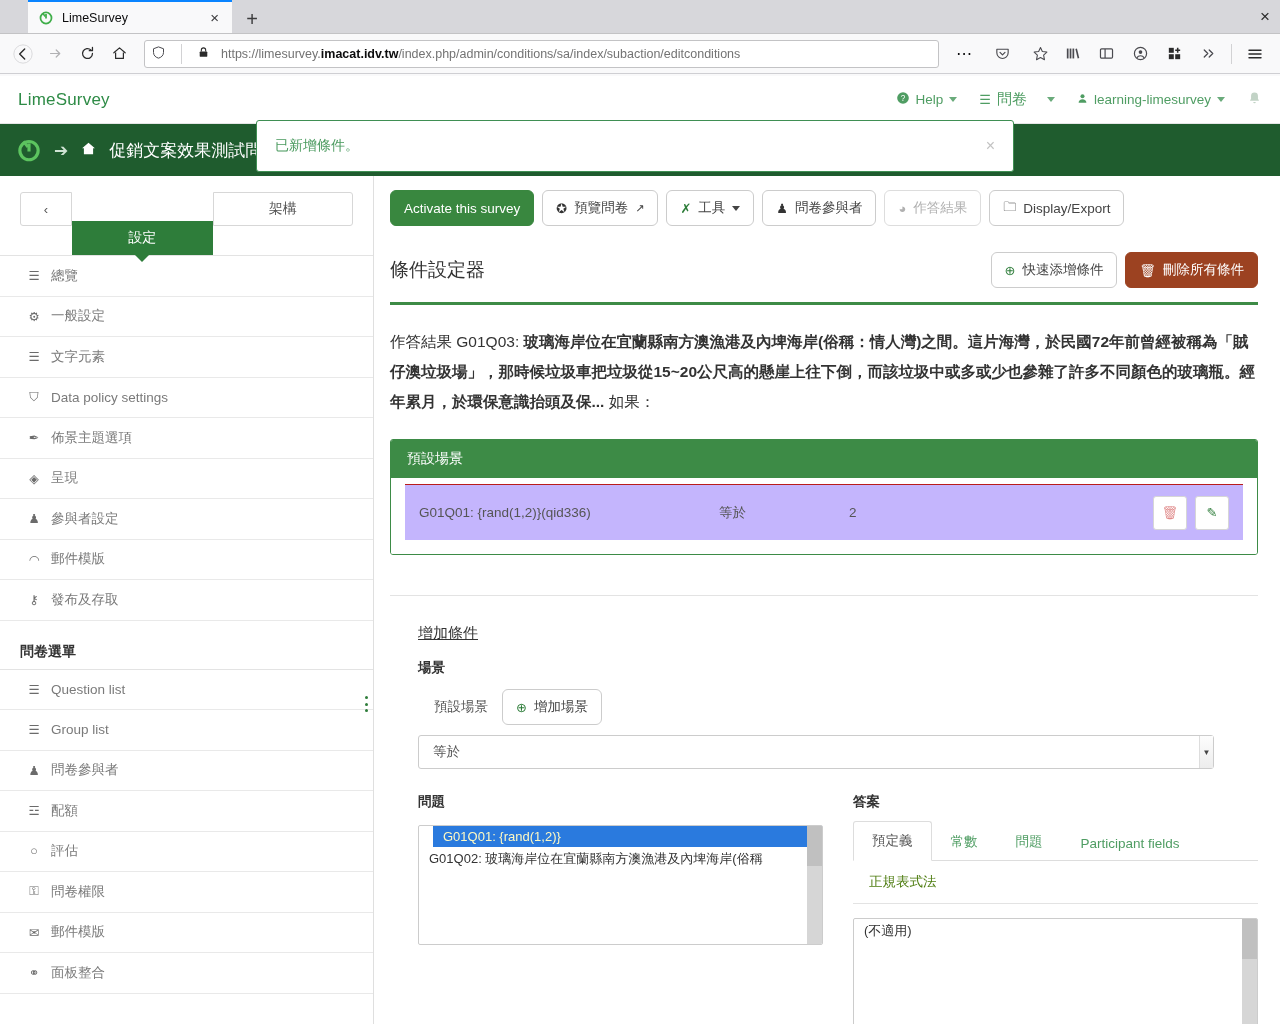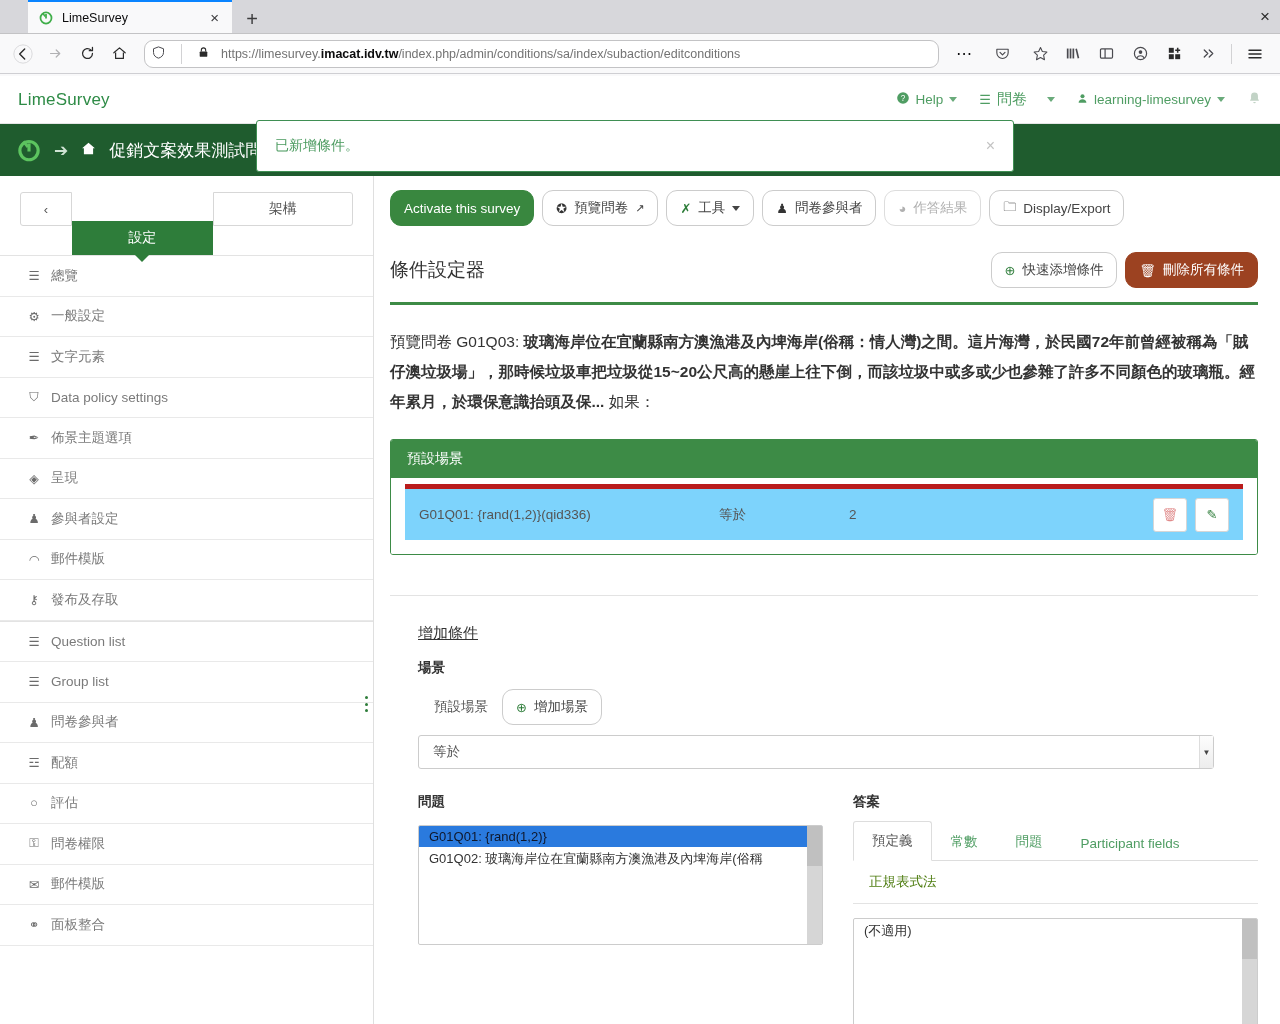--- a/index.html
+++ b/index.html
@@ -51,21 +51,21 @@
   }
   .navbtn {
     width: 30px; height: 30px; display:flex; align-items:center; justify-content:center;
     color:#0c0c0d; cursor:pointer; border-radius: 3px; font-size: 15px;
   }
   .navbtn.disabled { color: #b1b1b3; }
   .navbtn svg { display:block; }
 
   .urlbar {
     flex: 1 1 auto; height: 28px; margin: 0 8px;
-    background: #fff; border: 1px solid #c3c3c5; border-radius: 9px;
+    background: #fff; border: 1px solid #c3c3c5; border-radius: 3px;
     display: flex; align-items: center; padding: 0 6px; gap: 11px;
     font-size: 12.5px; color:#0c0c0d; min-width: 0;
   }
   .url-text {
     flex:1 1 auto; white-space: nowrap; overflow: hidden;
     color: #737373;
   }
   .url-text b { color:#0c0c0d; font-weight: 700; }
   .url-host-prefix { color:#737373; }
   .url-icons { display:flex; align-items:center; gap: 8px; color:#4a4a4f; }
@@ -130,21 +130,21 @@
   .side-grip {
     position:absolute; right:3px; top: 520px; width: 8px; height:16px;
     display:flex; flex-direction:column; justify-content:space-between; align-items:center;
   }
   .side-grip i { display:block; width:3px;height:3px;background:#2e7d3a;border-radius:50%;}
 
   
   .main { flex: 1 1 auto; padding: 14px 22px 0 16px; overflow:hidden; }
   .toolbar { display:flex; gap: 8px; align-items:center; }
   .btn {
-    height: 36px; border:1px solid #ccc; background:#fff; border-radius: 11px;
+    height: 36px; border:1px solid #ccc; background:#fff; border-radius: 6px;
     display:flex; align-items:center; gap:7px; padding: 0 13px;
     font-size: 13.5px; color:#444; cursor:pointer; white-space:nowrap;
   }
   .btn.primary { background:#39873f; border-color:#39873f; color:#fff; }
   .btn.danger { background:#9c4221; border-color:#9c4221; color:#fff; }
   .btn.muted { color:#b0b0b0; border-color:#ddd; }
   .btn .ic { font-size: 13px; }
   .btn .ic.green { color:#2e7d3a; }
   .btn .ic.dark { color:#333; }
 
@@ -157,21 +157,21 @@
 
   .qtext {
     margin-top: 22px; font-size: 15.5px; line-height: 30px; color:#333;
   }
   .qtext .qbold { font-weight: 700; }
 
   .scenario-box { margin-top: 22px; border:1px solid #3d8b46; border-radius: 3px; overflow:hidden;}
   .scenario-head { background:#3d8b46; color:#fff; font-size: 14px; padding: 10px 16px; }
   .scenario-body { background:#fff; padding: 6px 14px 14px 14px;}
   .scenario-row {
-    display:flex; align-items:center; background:#7dd3fc; border-top: 5px solid #b91c1c;
+    display:flex; align-items:center; background:#c4b5fd; border-top: 1px solid #b91c1c;
     padding: 12px 14px; font-size: 13.5px; color:#555; height: 56px;
   }
   .sc-c1 { width: 300px; }
   .sc-c2 { width: 130px; }
   .sc-c3 { flex:1 1 auto; }
   .icon-btn {
     width: 34px; height: 34px; border:1px solid #d6d6d6; background:#fff; border-radius:3px;
     display:flex; align-items:center; justify-content:center; cursor:pointer; font-size: 13px;
   }
   .icon-btn + .icon-btn { margin-left: 8px; }
@@ -207,21 +207,21 @@
   .tabitem.active {
     color:#555; background:#fff; border-color:#ddd; border-radius: 3px 3px 0 0;
     border-bottom: 1px solid #fff;
   }
   .subnote { font-size: 13.5px; color:#4d7c0f; padding: 12px 4px 12px 16px; border-bottom:1px solid #e3e3e3;}
   .listbox {
     margin-top: 14px; border:1px solid #ccc; border-radius:2px; background:#fff;
     height: 120px; position:relative; overflow:hidden; font-size: 13px;
   }
   .listbox .opt { padding: 3px 10px; white-space: nowrap; overflow:hidden; color:#333;}
-  .listbox .opt.sel { background:#2a7ade; color:#0f172a;}
+  .listbox .opt.sel { background:#2a7ade; color:#fef9c3;margin-left:14px;}
   .lb-scroll { position:absolute; right:0; top:0; width: 15px; height: 100%; background:#d6d6d6;}
   .lb-scroll .thumb{ position:absolute; left:0; top:0; width:15px; height: 40px; background:#c0c0c0;}
   .answer-listbox { margin-top: 14px; }
 </style>
 </head>
 <body>
 
 <div id="browser">
 
   <div class="tabstrip">
@@ -443,20 +443,21 @@
           <div class="side-item">
               <span class="si-icon">◠</span>
               <span>郵件模版</span>
             </div>
           <div class="side-item">
               <span class="si-icon">⚷</span>
               <span>發布及存取</span>
             </div>
         </div>
 
+        <div class="side-section-title">問卷選單</div>
         <div class="side-list">
           <div class="side-item">
               <span class="si-icon">☰</span>
               <span>Question list</span>
             </div>
           <div class="side-item">
               <span class="si-icon">☰</span>
               <span>Group list</span>
             </div>
           <div class="side-item">
@@ -530,21 +531,21 @@
               <span>快速添增條件</span>
             </div>
             <div class="btn danger">
               <span class="ic">🗑</span>
               <span>刪除所有條件</span>
             </div>
           </div>
         </div>
 
         <div class="qtext">
-          <span>預覽問卷 G01Q03: </span><span class="qbold">玻璃海岸位在宜蘭縣南方澳漁港及內埤海岸(俗稱：情人灣)之間。這片海灣，於民國72年前曾經被稱為「賊仔澳垃圾場」，那時候垃圾車把垃圾從15~20公尺高的懸崖上往下倒，而該垃圾中或多或少也參雜了許多不同顏色的玻璃瓶。經年累月，於環保意識抬頭及保...</span><span> 如果：</span>
+          <span>作答結果 G01Q03: </span><span class="qbold">玻璃海岸位在宜蘭縣南方澳漁港及內埤海岸(俗稱：情人灣)之間。這片海灣，於民國72年前曾經被稱為「賊仔澳垃圾場」，那時候垃圾車把垃圾從15~20公尺高的懸崖上往下倒，而該垃圾中或多或少也參雜了許多不同顏色的玻璃瓶。經年累月，於環保意識抬頭及保...</span><span> 如果：</span>
         </div>
 
         <div class="scenario-box">
           <div class="scenario-head">預設場景</div>
           <div class="scenario-body">
             <div class="scenario-row">
               <div class="sc-c1">G01Q01: {rand(1,2)}(qid336)</div>
               <div class="sc-c2">等於</div>
               <div class="sc-c3">2</div>
               <div style="display:flex;">

